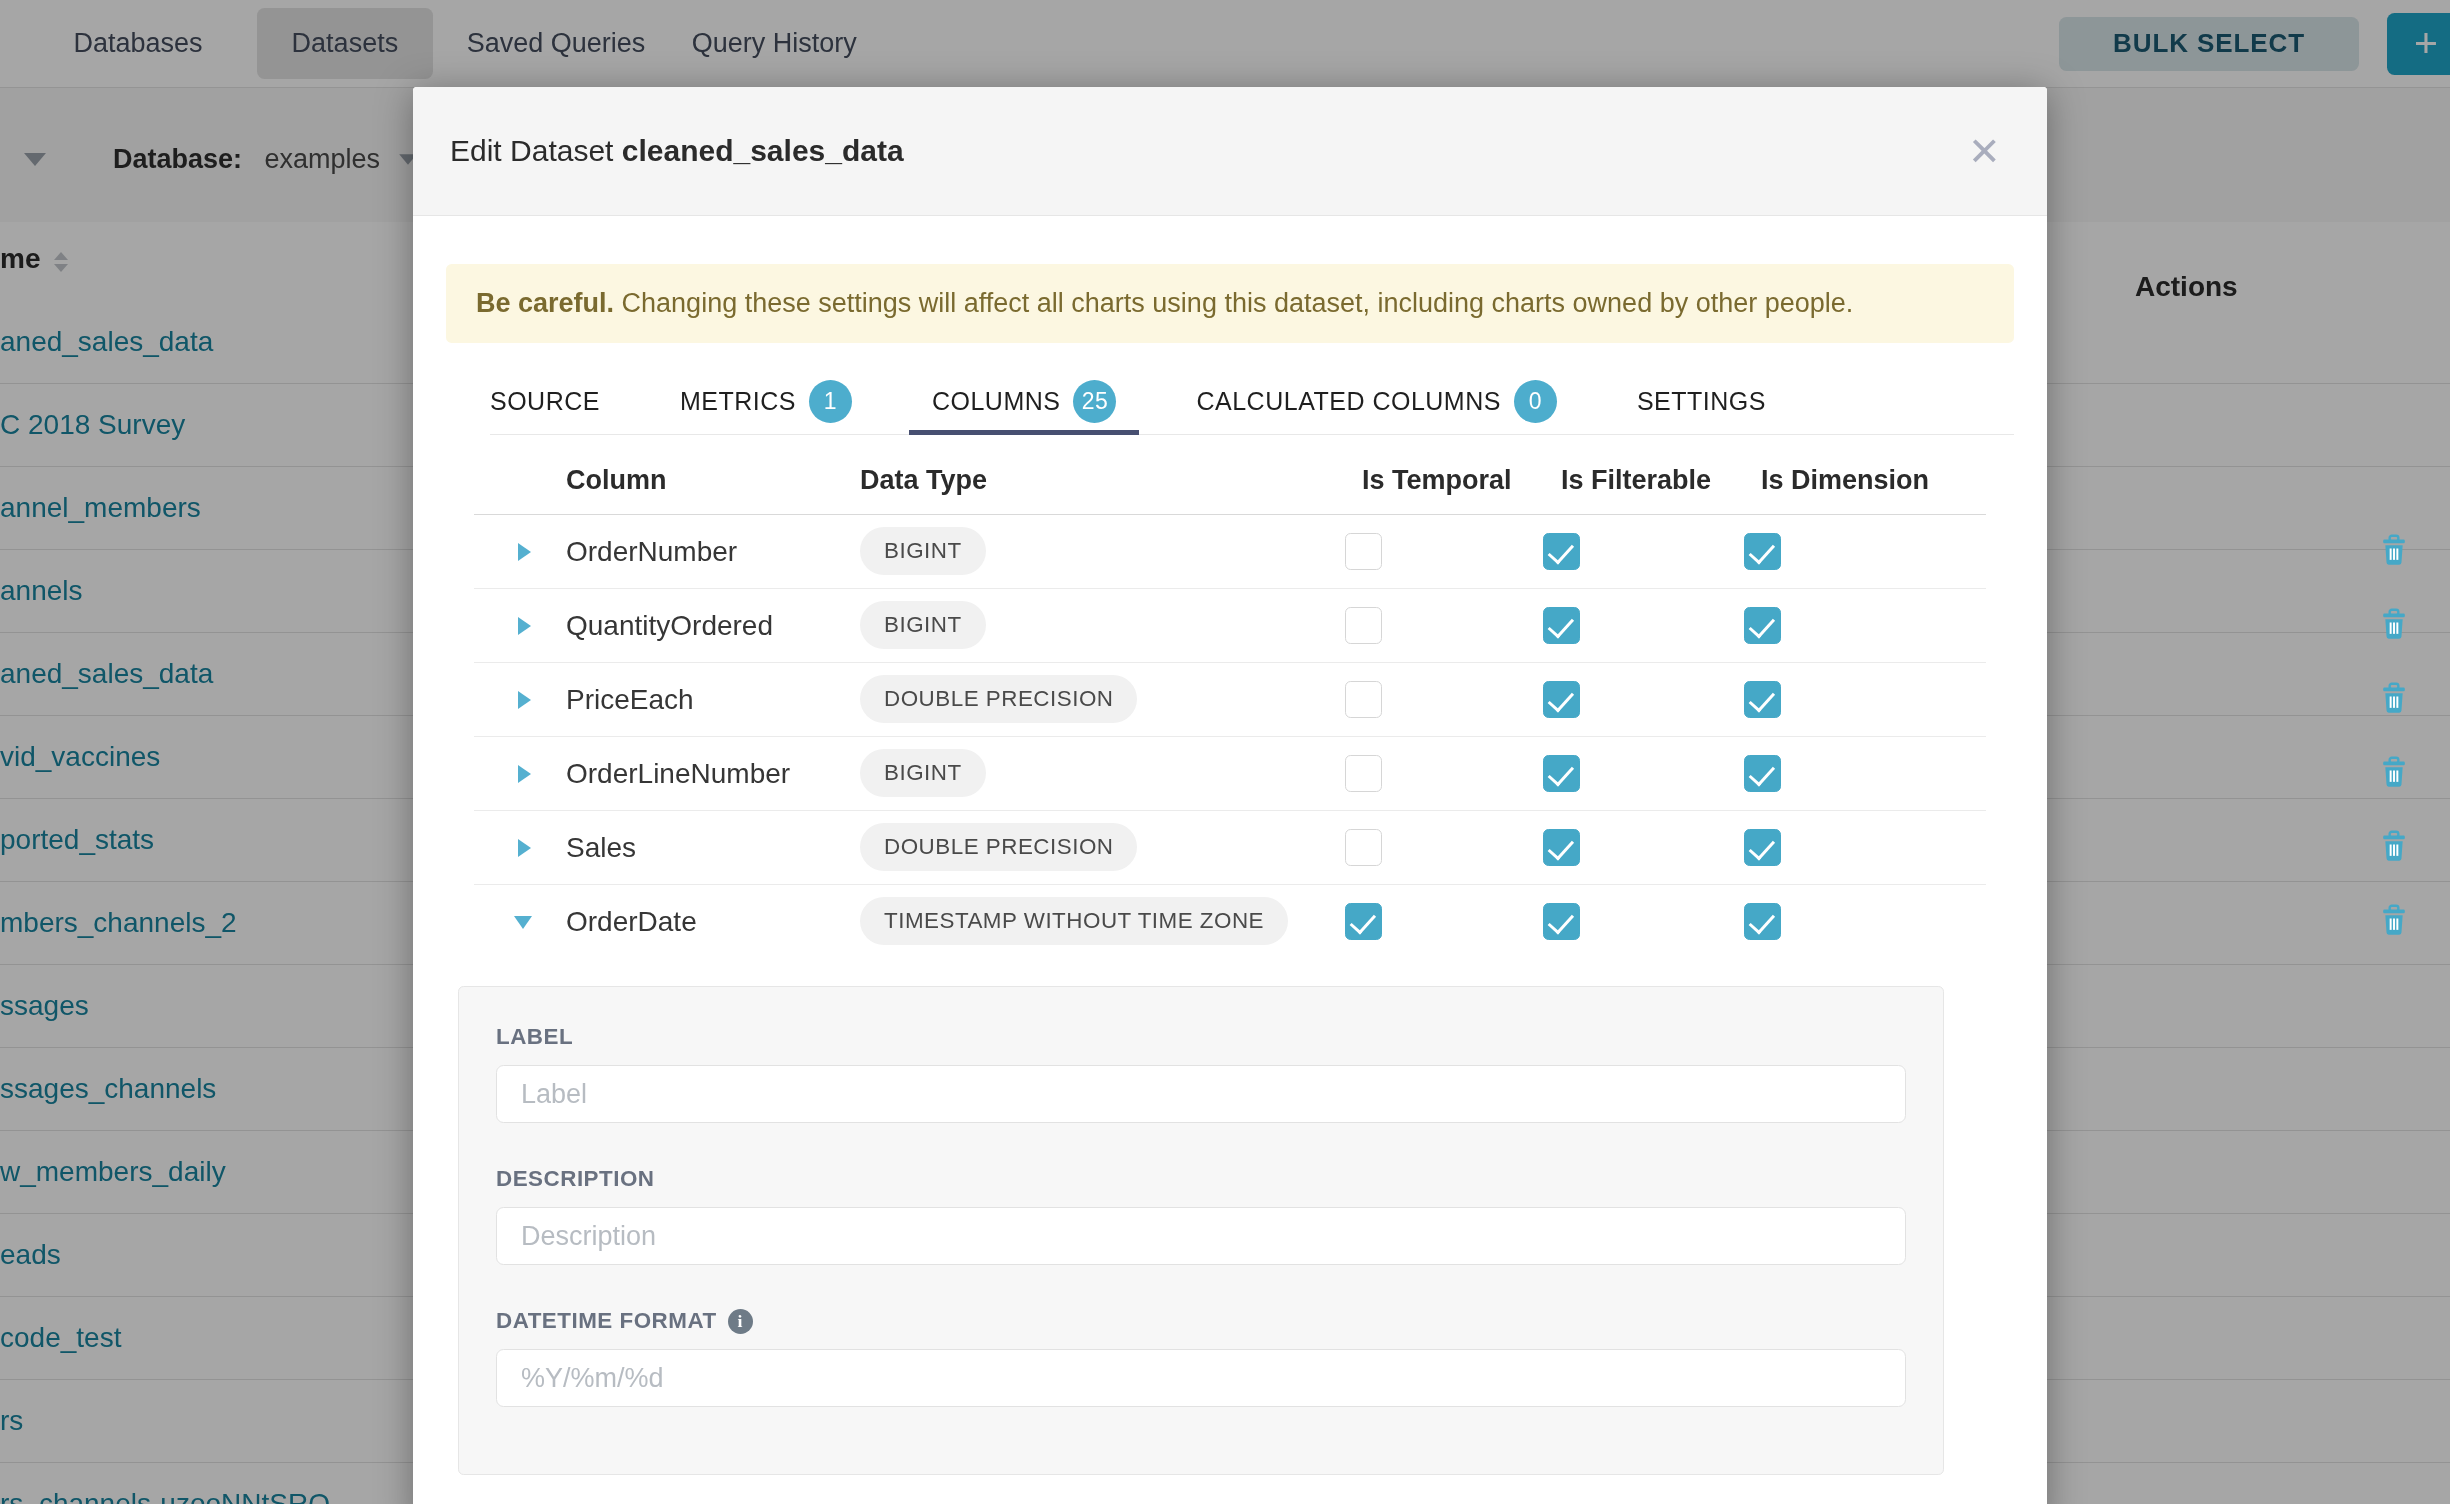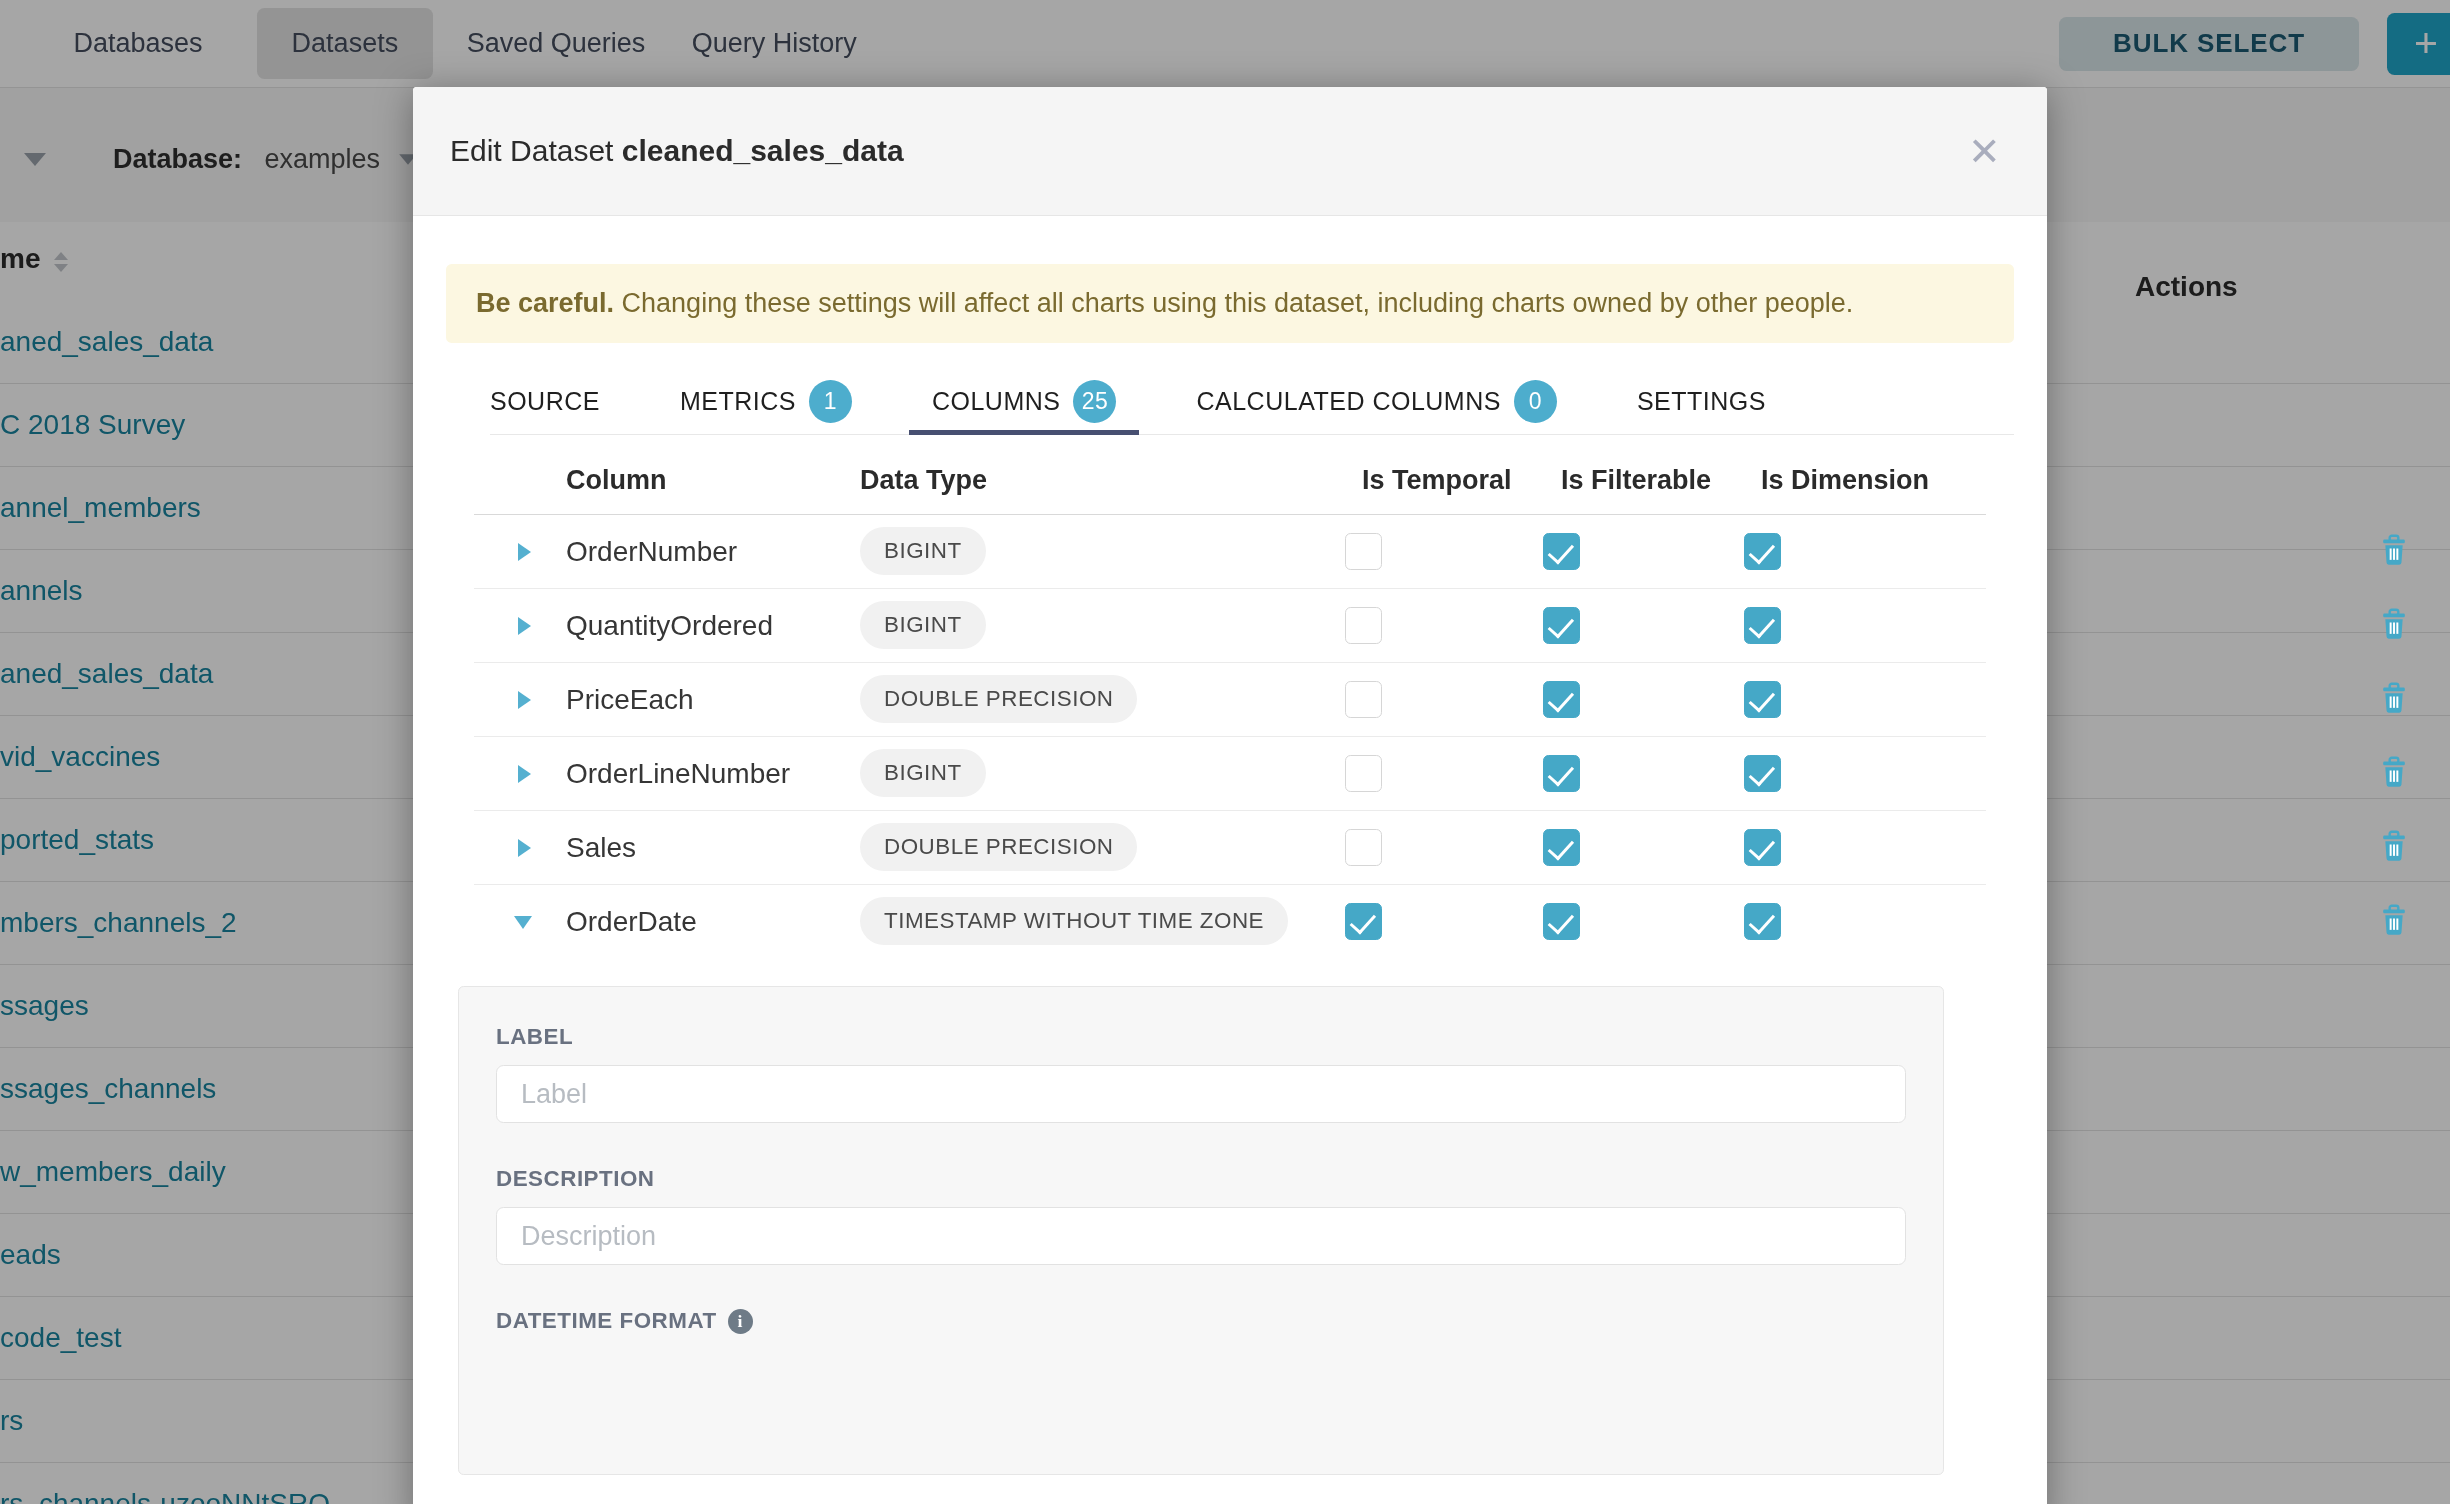--- a/index.html
+++ b/index.html
@@ -322,17 +322,18 @@
 
       <div class="detail-panel">
         <div class="fld-label">LABEL</div>
         <input class="fld-input" placeholder="Label" style="">
         <div class="fld-label">DESCRIPTION</div>
         <input class="fld-input" placeholder="Description" style="">
         <div class="fld-label">
             <span>DATETIME FORMAT</span>
             <span class="info-icon">i</span>
           </div>
+        <input class="fld-input" placeholder="%Y/%m/%d" style="">
       </div>
     </div>
   </div>
 </div>
 
 
 </body></html>

